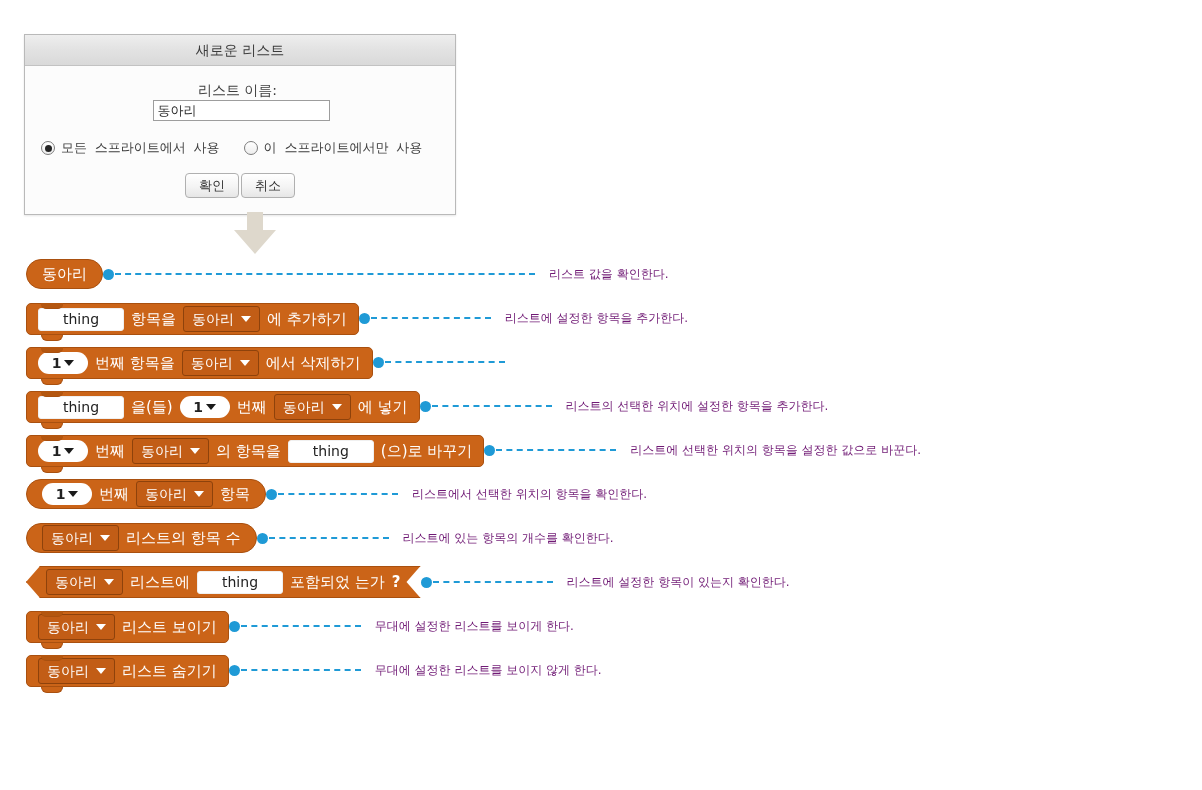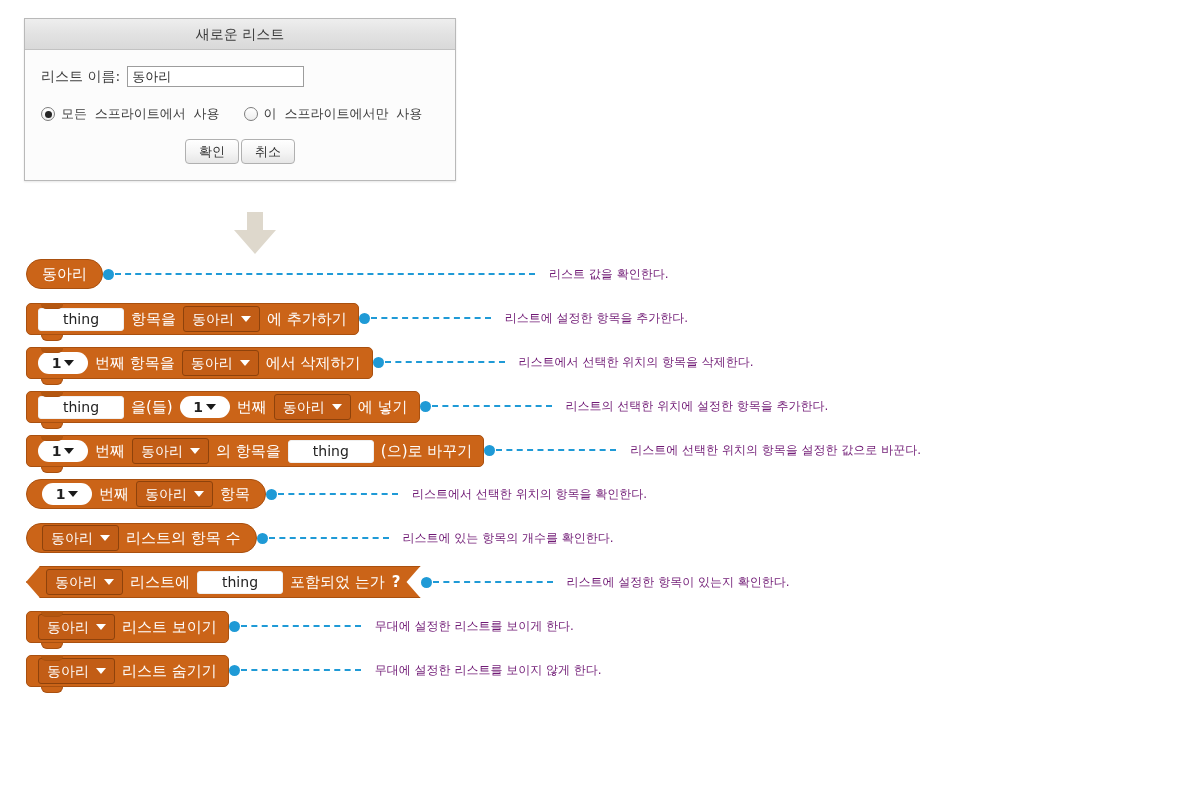--- a/index.html
+++ b/index.html
@@ -12,21 +12,21 @@
     height: 790px;
     position: relative;
     font-family: "DejaVu Sans", "Liberation Sans", sans-serif;
     overflow: hidden;
   }
 
   
   #new-list-dialog {
     position: absolute;
     left: 24px;
-    top: 18px;
+    top: 34px;
     width: 432px;
     border: 1px solid #b9b9b9;
     background: #fdfdfd;
     box-sizing: border-box;
     box-shadow: 0 1px 2px rgba(0,0,0,0.10);
   }
   #dialog-titlebar {
     height: 30px;
     line-height: 30px;
     text-align: center;
@@ -36,20 +36,21 @@
     border-bottom: 1px solid #c2c2c2;
   }
   #dialog-body {
     padding: 14px 14px 14px 14px;
     background: #fcfcfc;
   }
   .row-name {
     display: flex;
     align-items: center;
     margin: 2px 0 0 2px;
+    flex-direction: column;
   }
   #list-name-label {
     font-size: 14px;
     color: #3d3d3d;
     margin-right: 7px;
     white-space: nowrap;
   }
   #list-name-input {
     width: 177px;
     height: 21px;
@@ -381,21 +382,20 @@
             <span>동아리</span>
             <span class="caret"></span>
           </span>
           <span class="lbl">에서  삭제하기</span>
         </div>
       </div>
       <div class="connector">
         <span class="dot"></span>
         <span class="dashes" style="width: 120px;"></span>
       </div>
-      <span class="annotation">리스트에서 선택한 위치의 항목을 삭제한다.</span>
     </div>
     <div class="block-row" style="top: 132px;">
       <div class="block-slot">
         <div class="blk stack">
           <span class="fld-text">thing</span>
           <span class="lbl">을(들)</span>
           <span class="fld-num">
             <span>1</span>
             <span class="caret dark"></span>
           </span>

